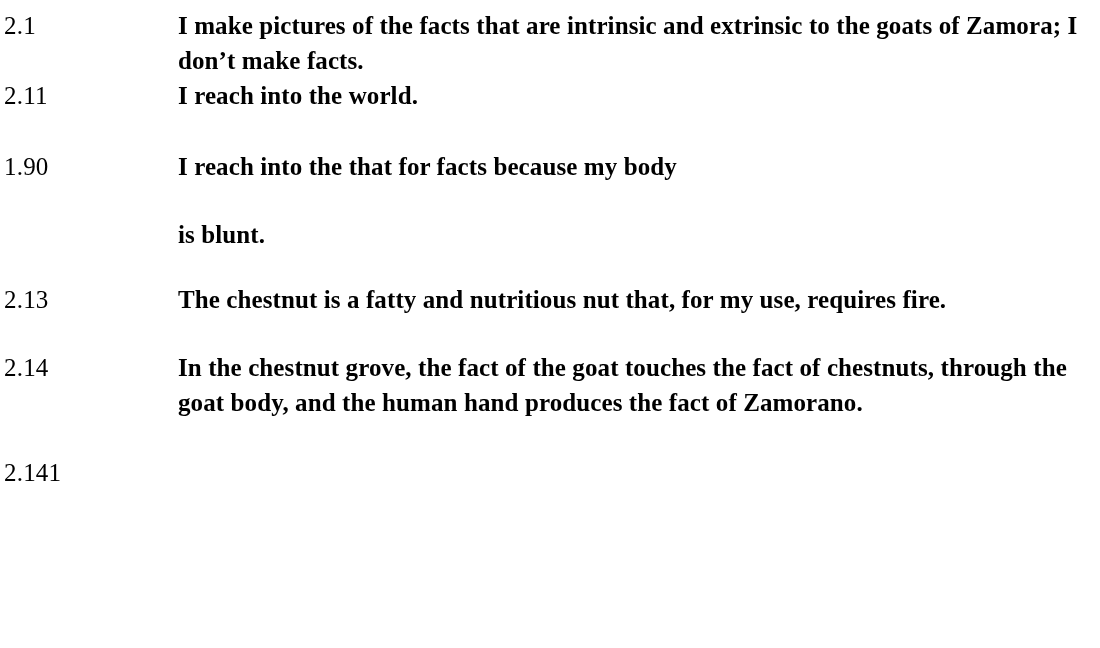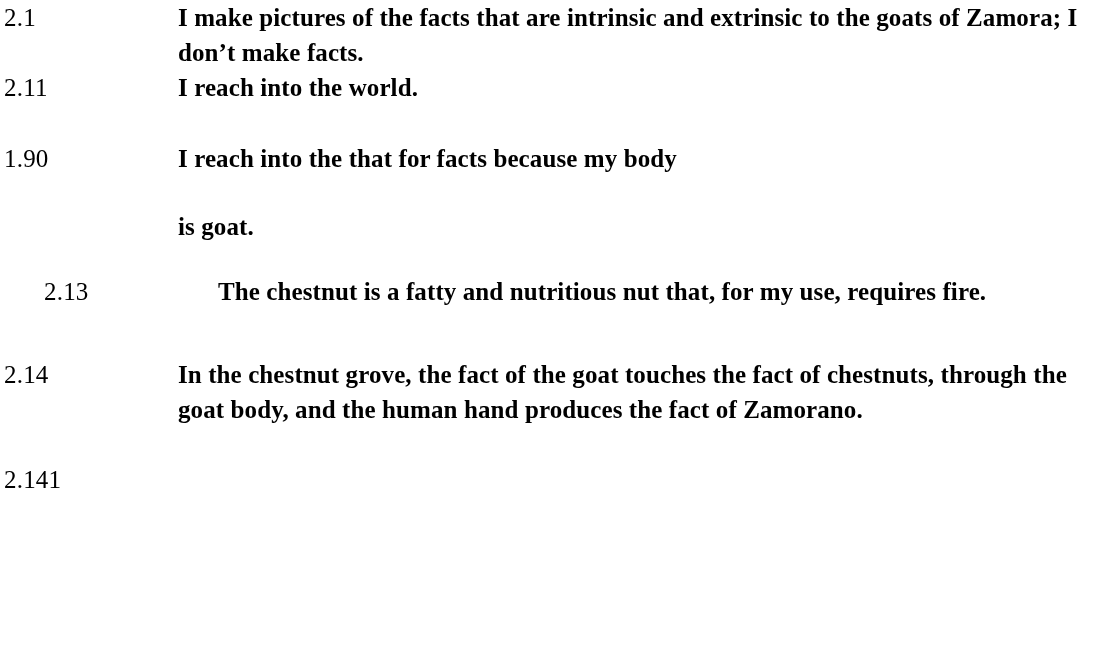--- a/index.html
+++ b/index.html
@@ -44,25 +44,25 @@
   .entry-text {
     font-size: 25px;
     line-height: 35px;
     letter-spacing: 0.1px;
     text-align: left;
   }
   .entry-text + .entry-text {
     margin-top: 33px;
   }
   
-  .e-1 { }
+  .e-1 { margin-top: 8px; }
   .e-2 { }
   .e-3 { margin-top: 36px; }
-  .e-4 { margin-top: 30px; padding-left: 40px; }
-  .e-5 { margin-top: 48px; }
+  .e-4 { margin-top: 30px; }
+  .e-5 { margin-top: 33px; }
   .e-6 { margin-top: 35px; align-items: flex-end; }
 </style>
 </head>
 <body>
 
 <div class="page">
 
   <div class="entry e-1">
     <div class="entry-number">2.1</div>
     <div class="entry-body">
@@ -74,21 +74,21 @@
     <div class="entry-number">2.11</div>
     <div class="entry-body">
       <div class="entry-text">I reach into the world.</div>
     </div>
   </div>
 
   <div class="entry e-3">
     <div class="entry-number">1.90</div>
     <div class="entry-body">
       <div class="entry-text">I reach into the that for facts because my body</div>
-      <div class="entry-text">is goat.</div>
+      <div class="entry-text">is blunt.</div>
     </div>
   </div>
 
   <div class="entry e-4">
     <div class="entry-number">2.13</div>
     <div class="entry-body">
       <div class="entry-text">The chestnut is a fatty and nutritious nut that, for my use, requires fire.</div>
     </div>
   </div>
 

